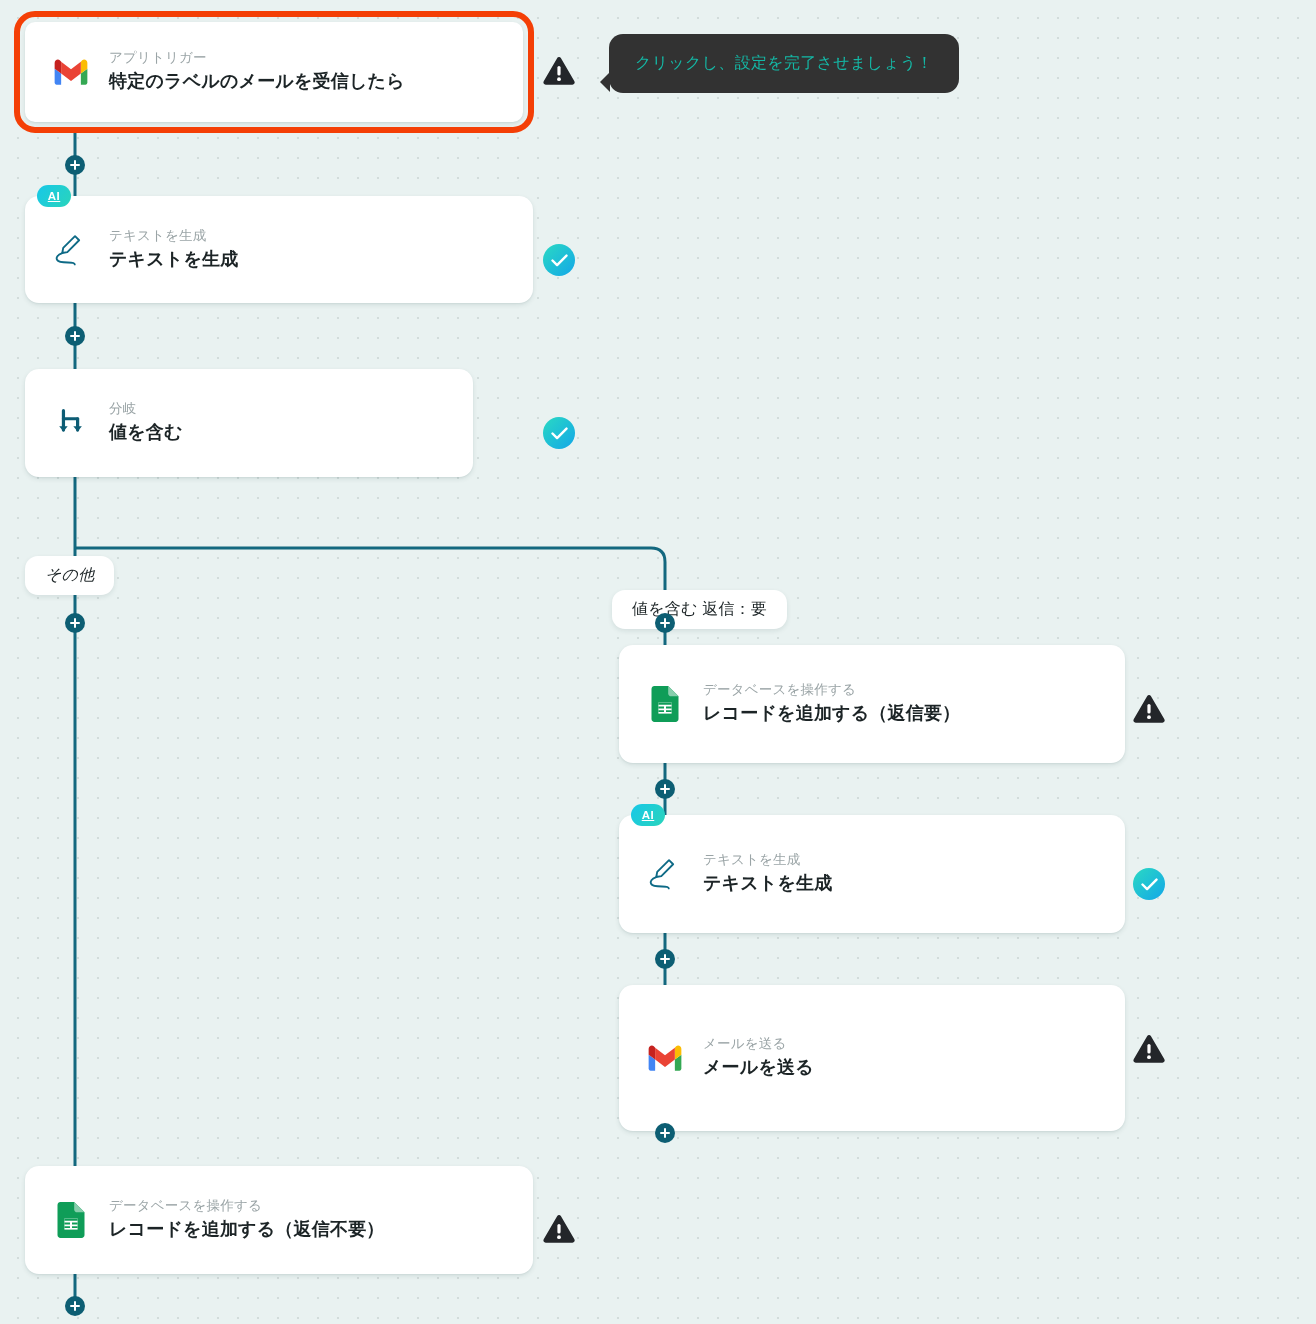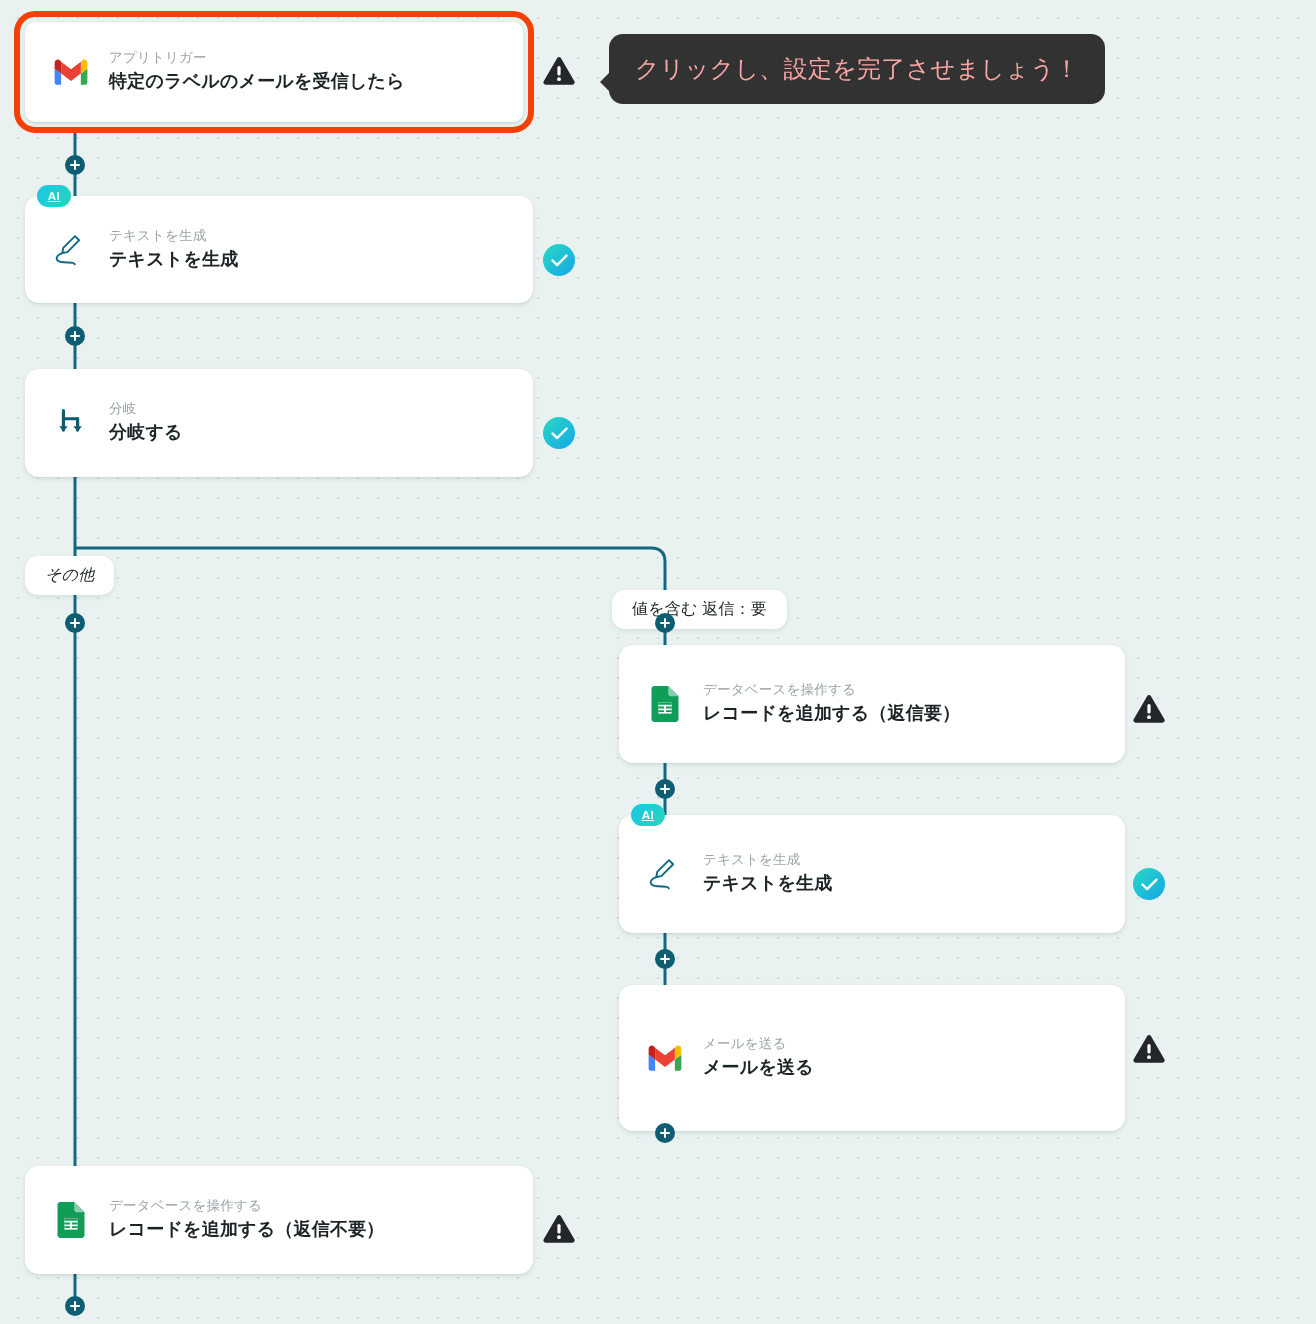--- a/index.html
+++ b/index.html
@@ -103,24 +103,24 @@
     color: #1c2426;
     white-space: nowrap;
     letter-spacing: .2px;
   }
 
   
   #tooltip {
     position: absolute;
     left: 609px; top: 34px;
     background: #323232;
-    color: #fca5a5;
+    color: #14b8a6;
     border-radius: 14px;
     padding: 19px 26px;
-    font-size: 24px;
+    font-size: 16px;
     letter-spacing: .3px;
     white-space: nowrap;
   }
   #tooltip::before {
     content: "";
     position: absolute;
     left: -9px; top: 38px;
     border-top: 10px solid transparent;
     border-bottom: 10px solid transparent;
     border-right: 10px solid #323232;
@@ -209,33 +209,33 @@
         <path d="M1.5 6.5l4.6 4.6L15.5 1.6" stroke="#fff" stroke-width="2.4" fill="none" stroke-linecap="round" stroke-linejoin="round"></path>
       </svg>
   </div>
 
   <div class="plus-node" style="left:65px; top:326px;">
     <svg width="10" height="10" viewBox="0 0 10 10">
         <path d="M5 1v8M1 5h8" stroke="#fff" stroke-width="2" stroke-linecap="round"></path>
       </svg>
   </div>
 
-  <div class="card" style="left:25px; top:369px; width:508px; height:108px;">
+  <div class="card" style="left:25px; top:369px; width:448px; height:108px;">
     <div class="card-icon">
       <svg width="36" height="34" viewBox="0 0 38 36" fill="none" stroke="#0d5c74" stroke-width="3.4" stroke-linecap="round" stroke-linejoin="round">
         <path d="M11 5v8.5h15"></path>
         <path d="M11 13.5v12"></path>
         <path d="M26 13.5v12"></path>
         <path d="M6.5 21.5L11 27l4.5-5.5" fill="#0d5c74" stroke="none"></path>
         <path d="M21.5 21.5L26 27l4.5-5.5" fill="#0d5c74" stroke="none"></path>
       </svg>
     </div>
     <div class="card-text">
       <div class="card-sub">分岐</div>
-      <div class="card-title">分岐する</div>
+      <div class="card-title">値を含む</div>
     </div>
   </div>
   <div class="badge badge-check" style="left:543px; top:417px;">
     <svg width="17" height="13" viewBox="0 0 17 13">
         <path d="M1.5 6.5l4.6 4.6L15.5 1.6" stroke="#fff" stroke-width="2.4" fill="none" stroke-linecap="round" stroke-linejoin="round"></path>
       </svg>
   </div>
 
   <div class="branch-label" style="left:25px; top:556px;font-style:italic;">
     <span>その他</span>

